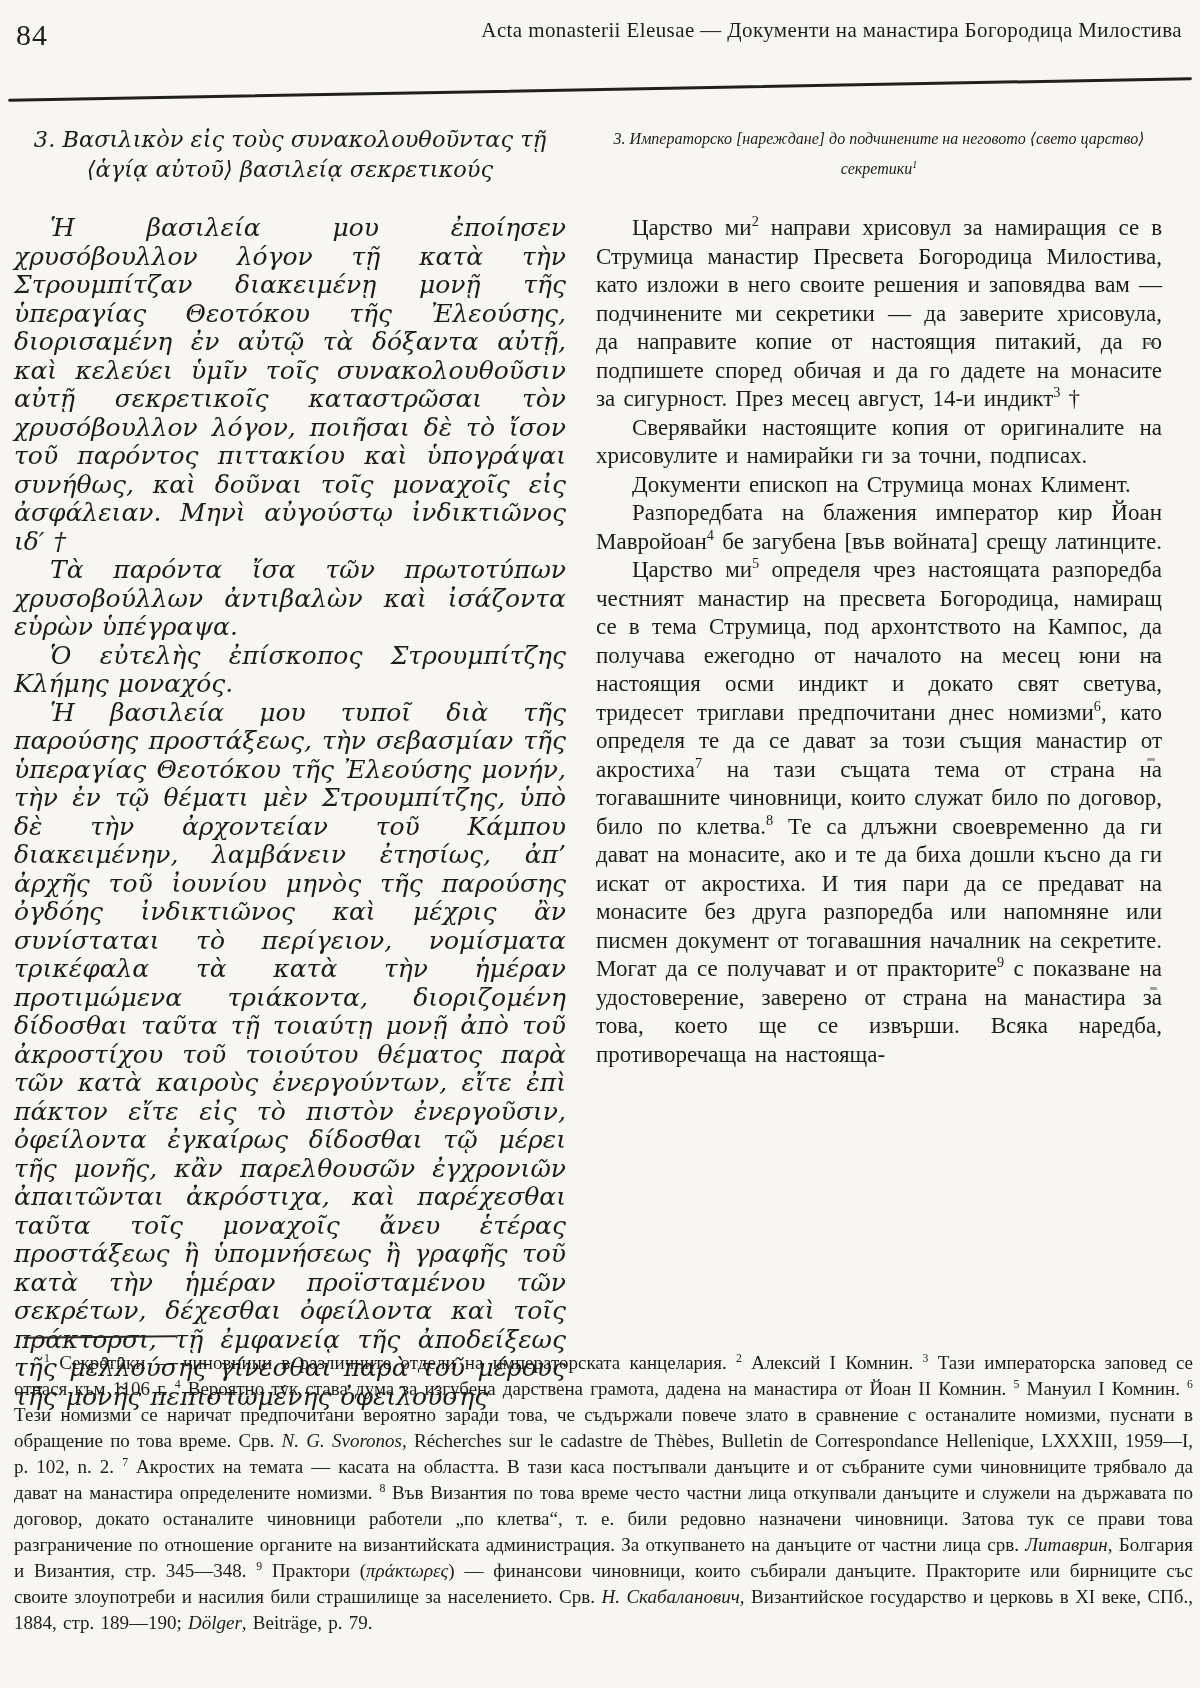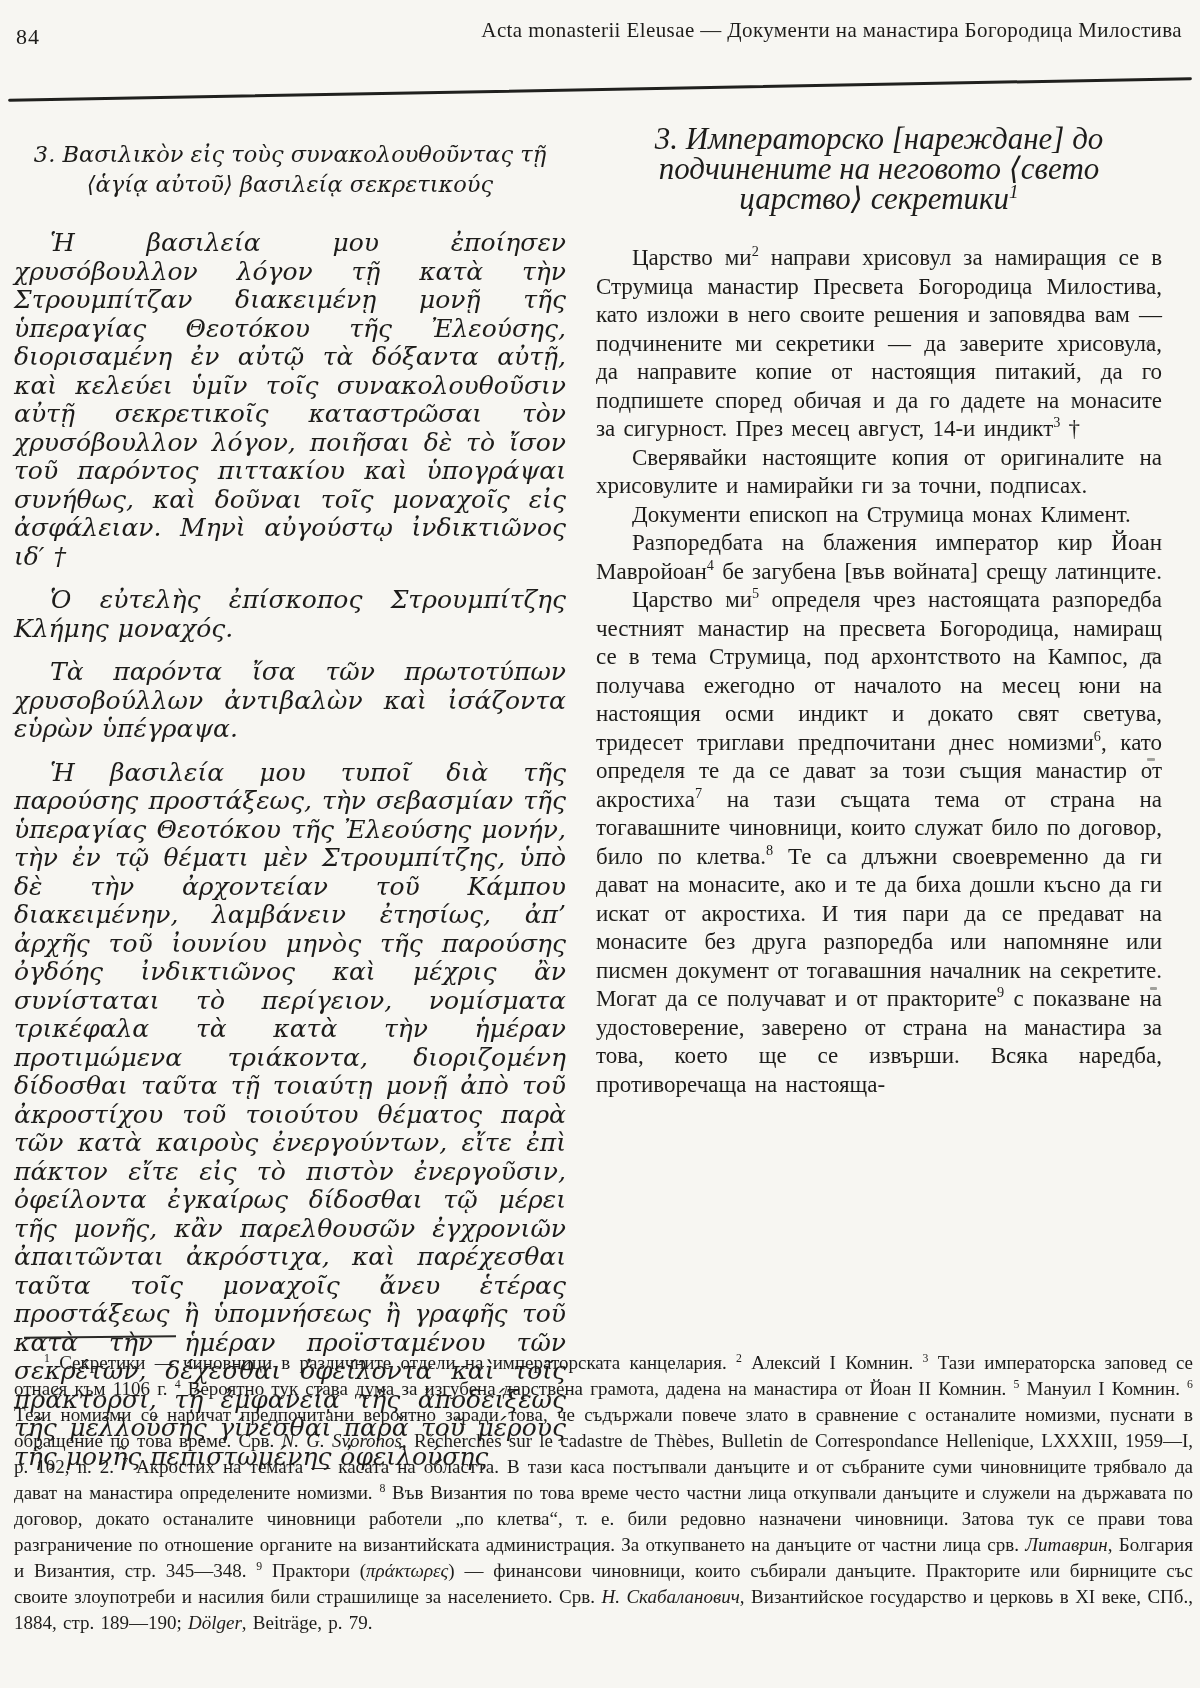--- a/index.html
+++ b/index.html
@@ -9,22 +9,22 @@
     overflow: hidden;
     position: relative;
     font-family: "Liberation Serif", "DejaVu Serif", serif;
     color: #1d1c1a;
   }
   .page { position: absolute; inset: 0; padding: 10px 18px 0 14px; box-sizing: border-box; }
 
   
   .hdr { position: relative; height: 88px; }
   .pagenum {
-    position: absolute; left: 2px; top: 14px;
-    font-size: 22px; letter-spacing: 1px;
+    position: absolute; left: 2px; top: 8px;
+    font-size: 30px; letter-spacing: 1px;
   }
   .running-title {
     position: absolute; left: 0; right: 0; top: 8px;
     text-align: right; font-size: 21px; letter-spacing: .4px;
     white-space: nowrap;
   }
   .hdr-rule {
     position: absolute; left: -6px; right: -10px; top: 78px;
     height: 3px; background: #20201e;
     transform: rotate(-1.05deg); transform-origin: 50% 50%;
@@ -35,32 +35,31 @@
   .columns { display: flex; gap: 30px; padding-top: 26px; }
   .col { box-sizing: border-box; }
   .col-left  { width: 552px; }
   .col-right { width: 566px; }
 
   .sec-heading {
     font-style: italic; font-weight: normal;
     text-align: center; font-size: 22.5px; line-height: 30px;
     margin: 0 0 30px 0;
   }
-  .col-right .sec-heading { font-size: 31px; }
+  .col-right .sec-heading { font-size: 16px; }
   .sec4 { margin-top: 42px; }
 
   p.body {
     margin: 0; text-align: justify; text-indent: 36px;
     font-size: 23px; line-height: 28.5px;
     word-spacing: 2.5px;
   }
   .greek p.body, .greek.sec-heading {
     font-family: "DejaVu Serif", serif;
     font-style: italic;
-    margin-top: 15px;
   }
   .greek p.body { font-size: 25px; line-height: 28.5px; word-spacing: 1px; }
 
   sup { font-size: 62%; line-height: 0; vertical-align: super; }
   sub { font-size: 62%; line-height: 0; vertical-align: sub; }
   i { font-style: italic; }
 
   
   .footer { position: absolute; left: 14px; right: 7px; top: 1336px; }
   .fn-rule {
@@ -90,22 +89,22 @@
     <span class="pagenum">84</span>
     <span class="running-title">Acta monasterii Eleusae — Документи на манастира Богородица Милостива</span>
     <div class="hdr-rule"></div>
   </header>
 
   <main class="columns">
 
     <section class="col col-left greek">
       <h3 class="sec-heading greek">3. Βασιλικὸν εἰς τοὺς συνακολουθοῦντας τῇ ⟨ἁγίᾳ αὐτοῦ⟩ βασιλείᾳ σεκρετικούς</h3>
       <p class="body">Ἡ βασιλεία μου ἐποίησεν χρυσόβουλλον λόγον τῇ κατὰ τὴν Στρουμπίτζαν διακειμένῃ μονῇ τῆς ὑπεραγίας Θεοτόκου τῆς Ἐλεούσης, διορισαμένη ἐν αὐτῷ τὰ δόξαντα αὐτῇ, καὶ κελεύει ὑμῖν τοῖς συνακολουθοῦσιν αὐτῇ σεκρετικοῖς καταστρῶσαι τὸν χρυσόβουλλον λόγον, ποιῆσαι δὲ τὸ ἴσον τοῦ παρόντος πιττακίου καὶ ὑπογράψαι συνήθως, καὶ δοῦναι τοῖς μοναχοῖς εἰς ἀσφάλειαν. Μηνὶ αὐγούστῳ ἰνδικτιῶνος ιδ′ †</p>
+      <p class="body">Τὰ παρόντα ἴσα τῶν πρωτοτύπων χρυσοβούλλων ἀντιβαλὼν καὶ ἰσάζοντα εὑρὼν ὑπέγραψα.</p>
       <p class="body">Ὁ εὐτελὴς ἐπίσκοπος Στρουμπίτζης Κλήμης μοναχός.</p>
-      <p class="body">Τὰ παρόντα ἴσα τῶν πρωτοτύπων χρυσοβούλλων ἀντιβαλὼν καὶ ἰσάζοντα εὑρὼν ὑπέγραψα.</p>
 
       <p class="body">Ἡ βασιλεία μου τυποῖ διὰ τῆς παρούσης προστάξεως, τὴν σεβασμίαν τῆς ὑπεραγίας Θεοτόκου τῆς Ἐλεούσης μονήν, τὴν ἐν τῷ θέματι μὲν Στρουμπίτζης, ὑπὸ δὲ τὴν ἀρχοντείαν τοῦ Κάμπου διακειμένην, λαμβάνειν ἐτησίως, ἀπ’ ἀρχῆς τοῦ ἰουνίου μηνὸς τῆς παρούσης ὀγδόης ἰνδικτιῶνος καὶ μέχρις ἂν συνίσταται τὸ περίγειον, νομίσματα τρικέφαλα τὰ κατὰ τὴν ἡμέραν προτιμώμενα τριάκοντα, διοριζομένη δίδοσθαι ταῦτα τῇ τοιαύτῃ μονῇ ἀπὸ τοῦ ἀκροστίχου τοῦ τοιούτου θέματος παρὰ τῶν κατὰ καιροὺς ἐνεργούντων, εἴτε ἐπὶ πάκτον εἴτε εἰς τὸ πιστὸν ἐνεργοῦσιν, ὀφείλοντα ἐγκαίρως δίδοσθαι τῷ μέρει τῆς μονῆς, κἂν παρελθουσῶν ἐγχρονιῶν ἀπαιτῶνται ἀκρόστιχα, καὶ παρέχεσθαι ταῦτα τοῖς μοναχοῖς ἄνευ ἑτέρας προστάξεως ἢ ὑπομνήσεως ἢ γραφῆς τοῦ κατὰ τὴν ἡμέραν προϊσταμένου τῶν σεκρέτων, δέχεσθαι ὀφείλοντα καὶ τοῖς πράκτορσι, τῇ ἐμφανείᾳ τῆς ἀποδείξεως τῆς μελλούσης γίνεσθαι παρὰ τοῦ μέρους τῆς μονῆς πεπιστωμένης ὀφειλούσης</p>
     </section>
 
     <section class="col col-right">
       <h3 class="sec-heading">3. Императорско [нареждане] до подчинените на неговото ⟨свето царство⟩ секретики<sup>1</sup></h3>
       <p class="body">Царство ми<sup>2</sup> направи хрисовул за намиращия се в Струмица манастир Пресвета Богородица Милостива, като изложи в него своите решения и заповядва вам — подчинените ми секретики — да заверите хрисовула, да направите копие от настоящия питакий, да го подпишете според обичая и да го дадете на монасите за сигурност. През месец август, 14-и индикт<sup>3</sup> †</p>
       <p class="body">Сверявайки настоящите копия от оригиналите на хрисовулите и намирайки ги за точни, подписах.</p>
       <p class="body">Документи епископ на Струмица монах Климент.</p>
       <p class="body">Разпоредбата на блажения император кир Йоан Мавройоан<sup>4</sup> бе загубена [във войната] срещу латинците.</p>

